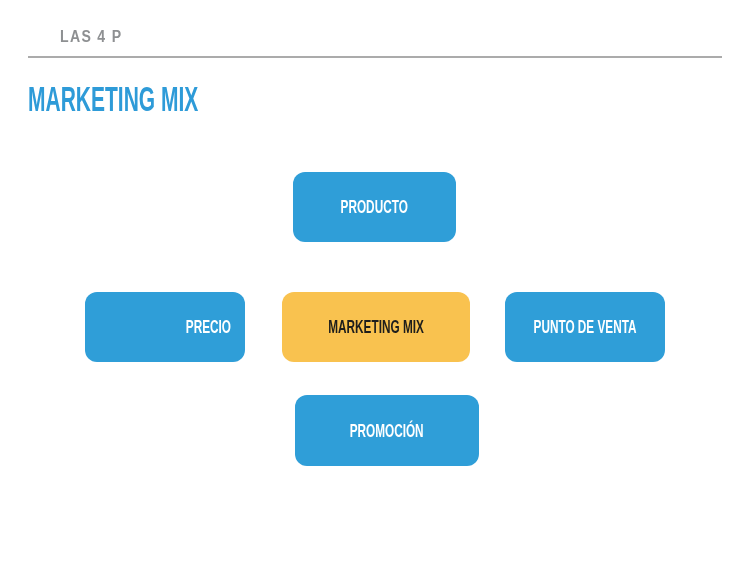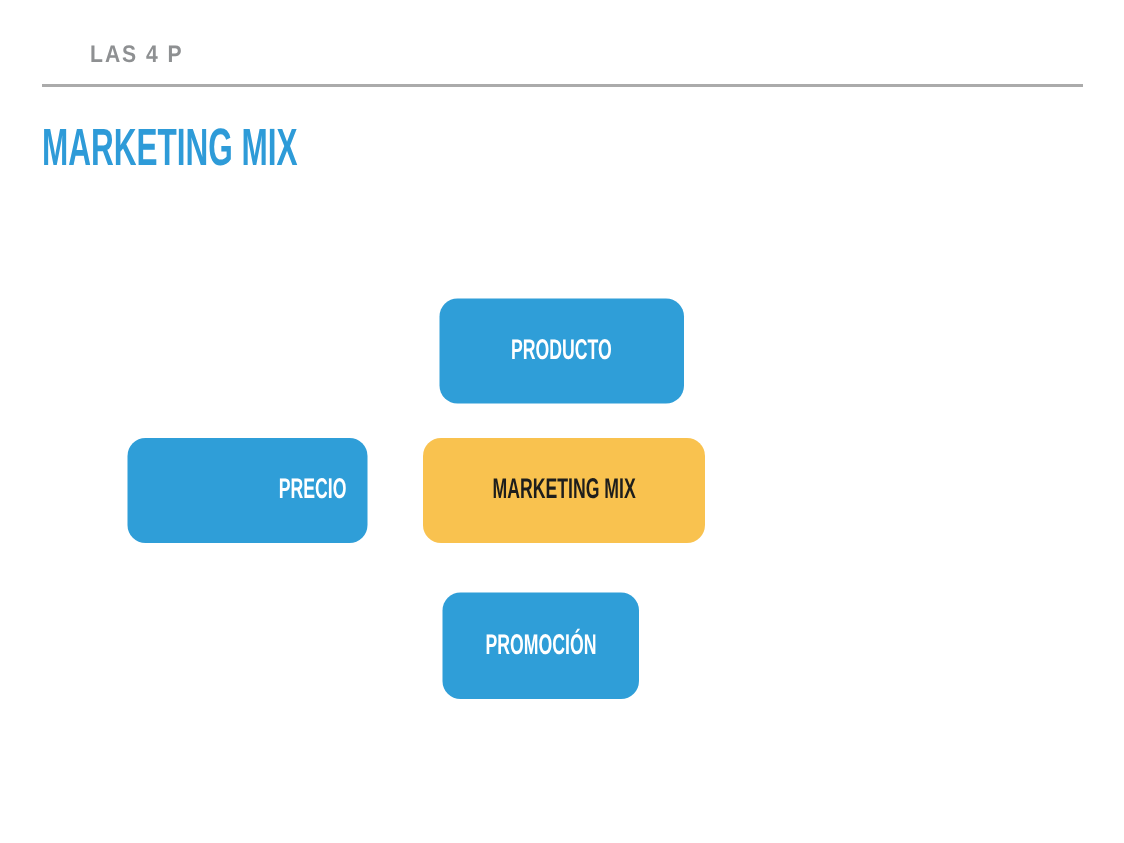--- a/index.html
+++ b/index.html
@@ -71,25 +71,25 @@
     font-size: 19px;
     text-align: center;
   }
   .node .cond { transform: scaleX(0.62); transform-origin: 50% 50%; }
 
   .node--yellow {
     background: #f9c24f;
     color: #1e1e1c;
   }
 
-  .node--producto       { left: 293px; top: 199px; width: 163px; height: 70px; }
+  .node--producto       { left: 293px; top: 172px; width: 163px; height: 70px; }
   .node--precio         { left:  85px; top: 292px; width: 160px; height: 70px; justify-content: flex-end; }
   .node--marketing-mix  { left: 282px; top: 292px; width: 188px; height: 70px; }
   .node--punto-de-venta { left: 505px; top: 292px; width: 160px; height: 70px; }
-  .node--promocion      { left: 295px; top: 395px; width: 131px; height: 71px; }
+  .node--promocion      { left: 295px; top: 395px; width: 184px; height: 71px; }
 </style>
 </head>
 <body>
 
 <div class="slide">
 
   <div class="kicker">
     <span class="cond">LAS 4 P</span>
   </div>
 
@@ -106,19 +106,22 @@
     </div>
 
     <div class="node node--precio">
       <span class="cond">PRECIO</span>
     </div>
 
     <div class="node node--yellow node--marketing-mix">
       <span class="cond">MARKETING MIX</span>
     </div>
 
+    <div class="node node--punto-de-venta">
+      <span class="cond">PUNTO DE VENTA</span>
+    </div>
 
     <div class="node node--promocion">
       <span class="cond">PROMOCIÓN</span>
     </div>
 
   </div>
 </div>
 
 </body></html>

